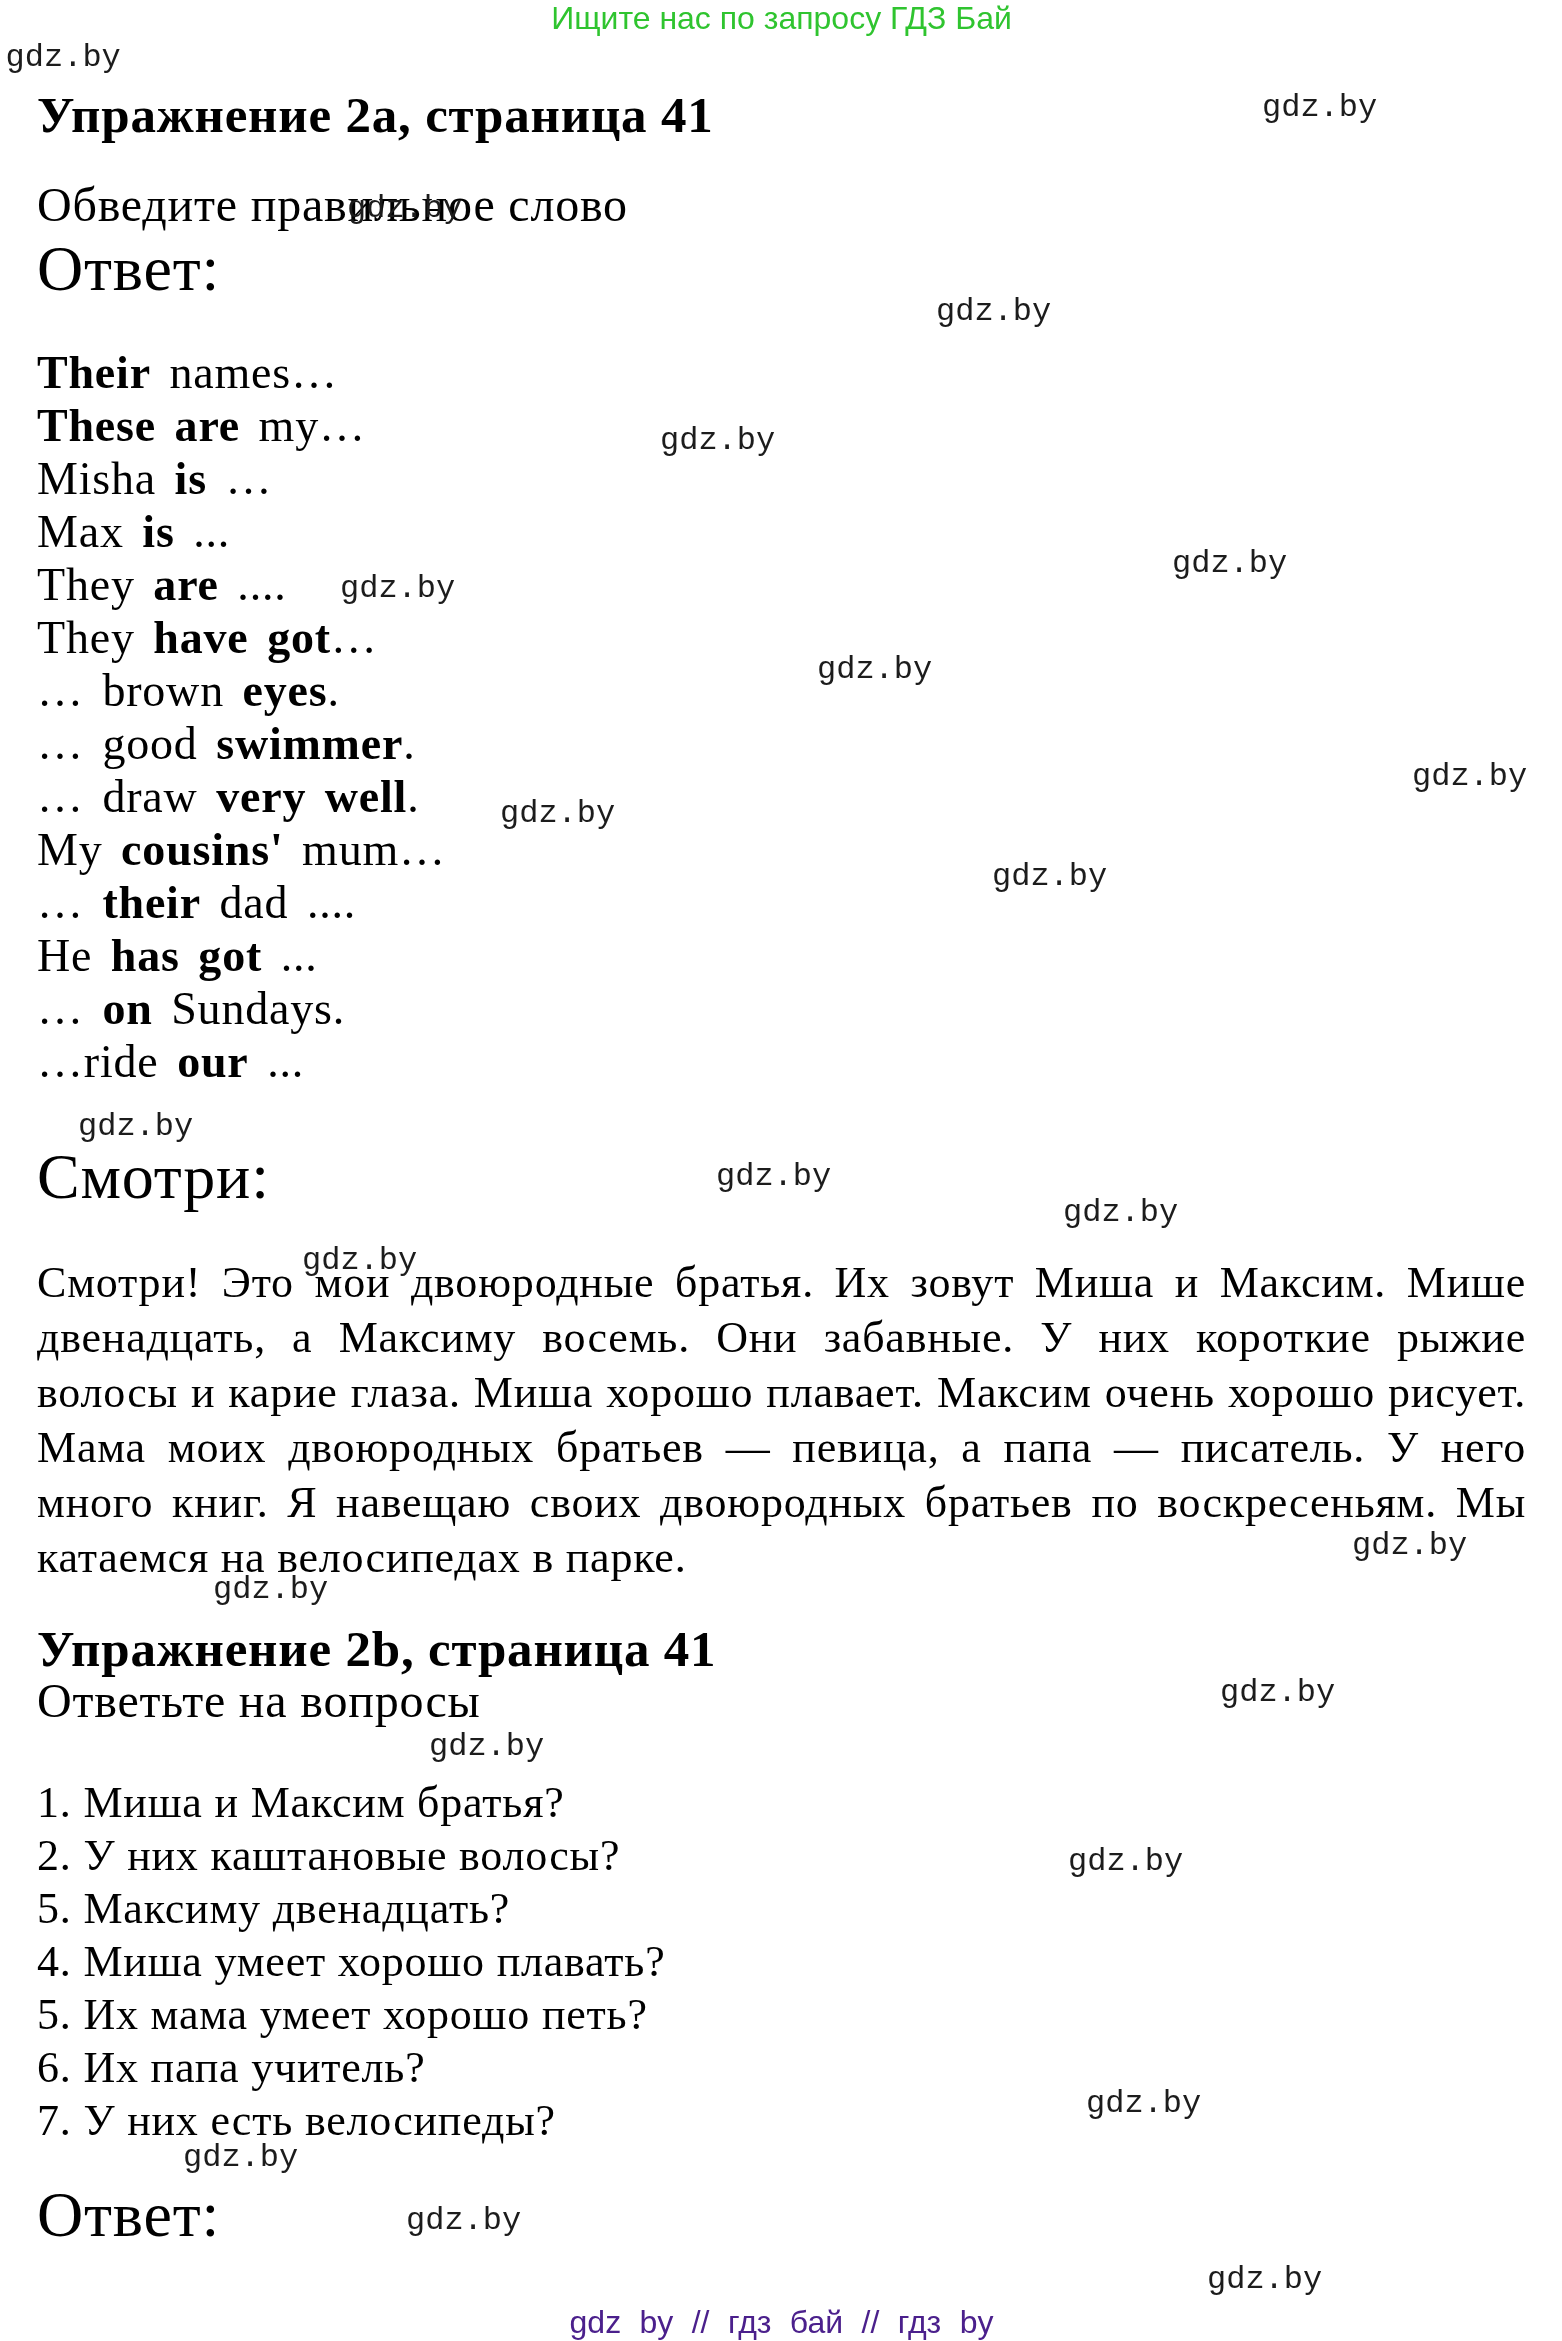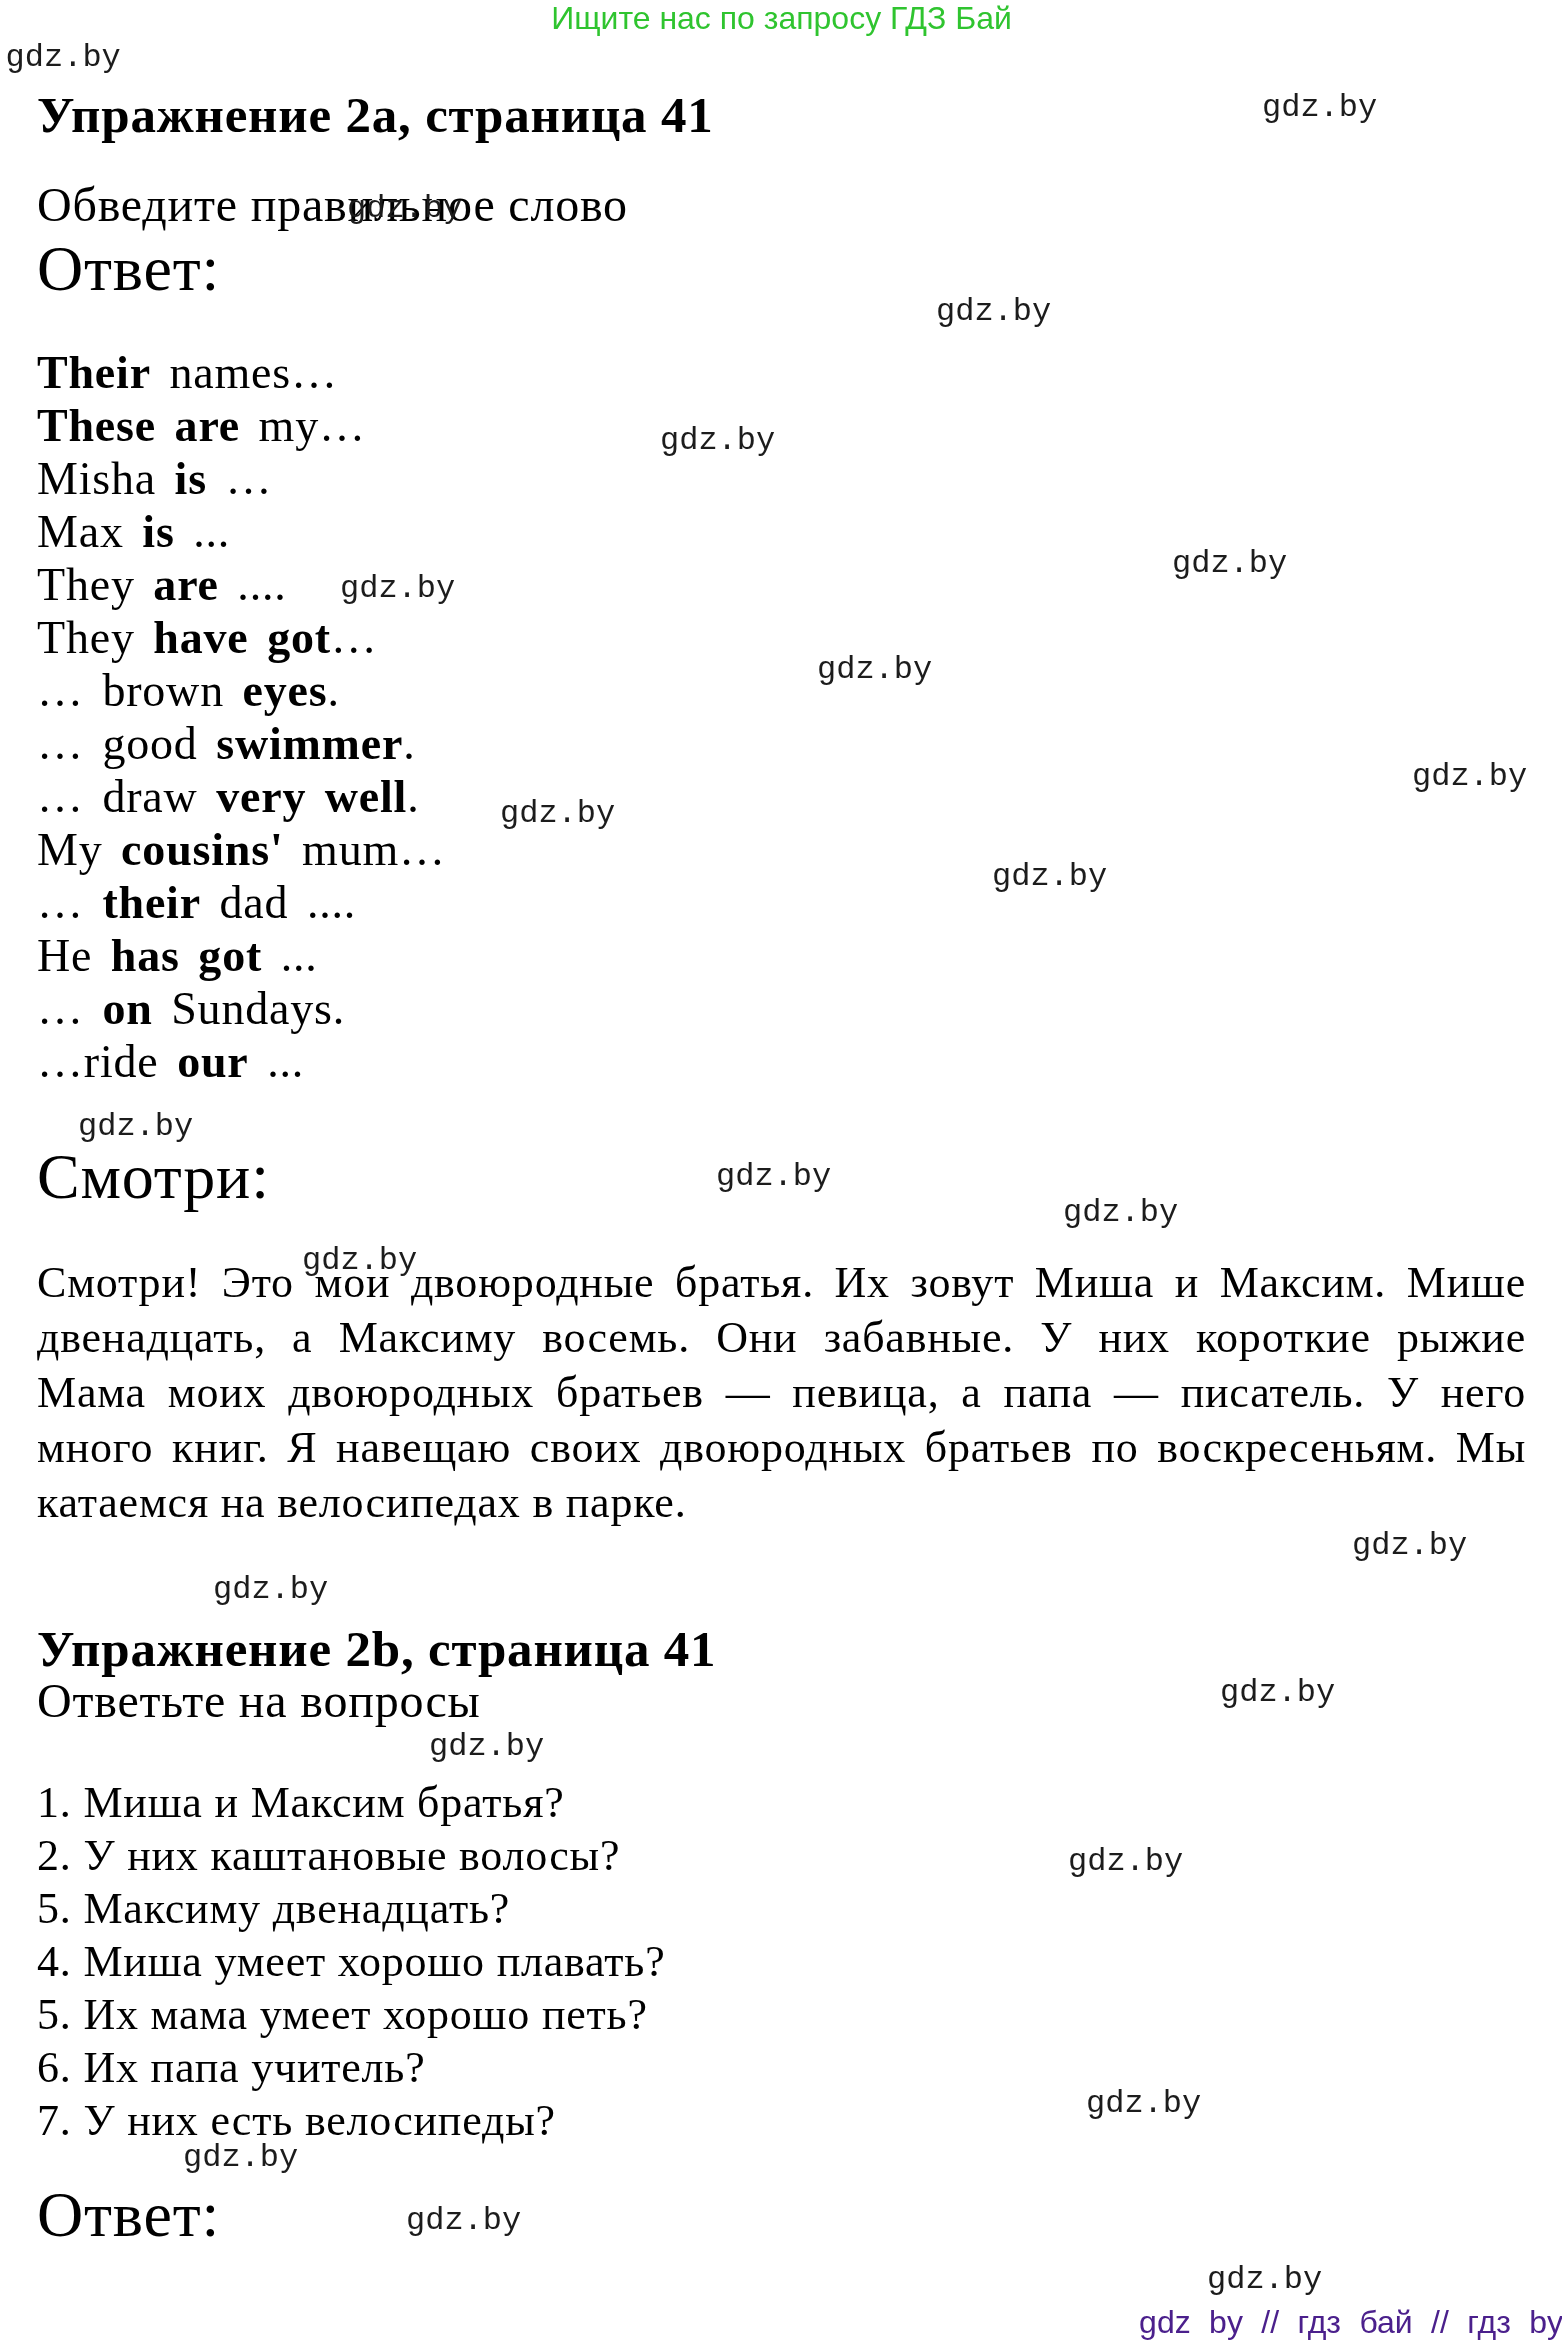--- a/index.html
+++ b/index.html
@@ -78,21 +78,21 @@
     text-align-last:left;
   }
   .q-list{
     left:37px;
     font-size:44px;
     line-height:53px;
     white-space:nowrap;
   }
   .footer{
     left:0;right:0;
-    text-align:right;
+    text-align:center;
     font-size:32px;
     line-height:37px;
     word-spacing:9.5px;
     color:var(--footer-c);
   }
 </style>
 </head>
 <body>
 
 <div id="page">
@@ -120,20 +120,21 @@
       <div><span>He </span><span class="b">has got</span><span> ...</span></div>
       <div><span>… </span><span class="b">on</span><span> Sundays.</span></div>
       <div><span>…ride </span><span class="b">our</span><span> ...</span></div>
     </div>
 
   <div class="abs serif label" style="top:1151px">Смотри:</div>
 
   <div class="abs serif para" style="top:1255px">
       <div class="jline">Смотри! Это мои двоюродные братья. Их зовут Миша и Максим. Мише</div>
       <div class="jline">двенадцать, а Максиму восемь. Они забавные. У них короткие рыжие</div>
+      <div class="jline">волосы и карие глаза. Миша хорошо плавает. Максим очень хорошо рисует.</div>
       <div class="jline">Мама моих двоюродных братьев — певица, а папа — писатель. У него</div>
       <div class="jline">много книг. Я навещаю своих двоюродных братьев по воскресеньям. Мы</div>
       <div class="lastline">катаемся на велосипедах в парке.</div>
     </div>
 
   <div class="abs serif h1" style="top:1621px">Упражнение 2b, страница 41</div>
 
   <div class="abs serif h2" style="top:1675px">Ответьте на вопросы</div>
 
   <div class="abs serif q-list" style="top:1776px">

